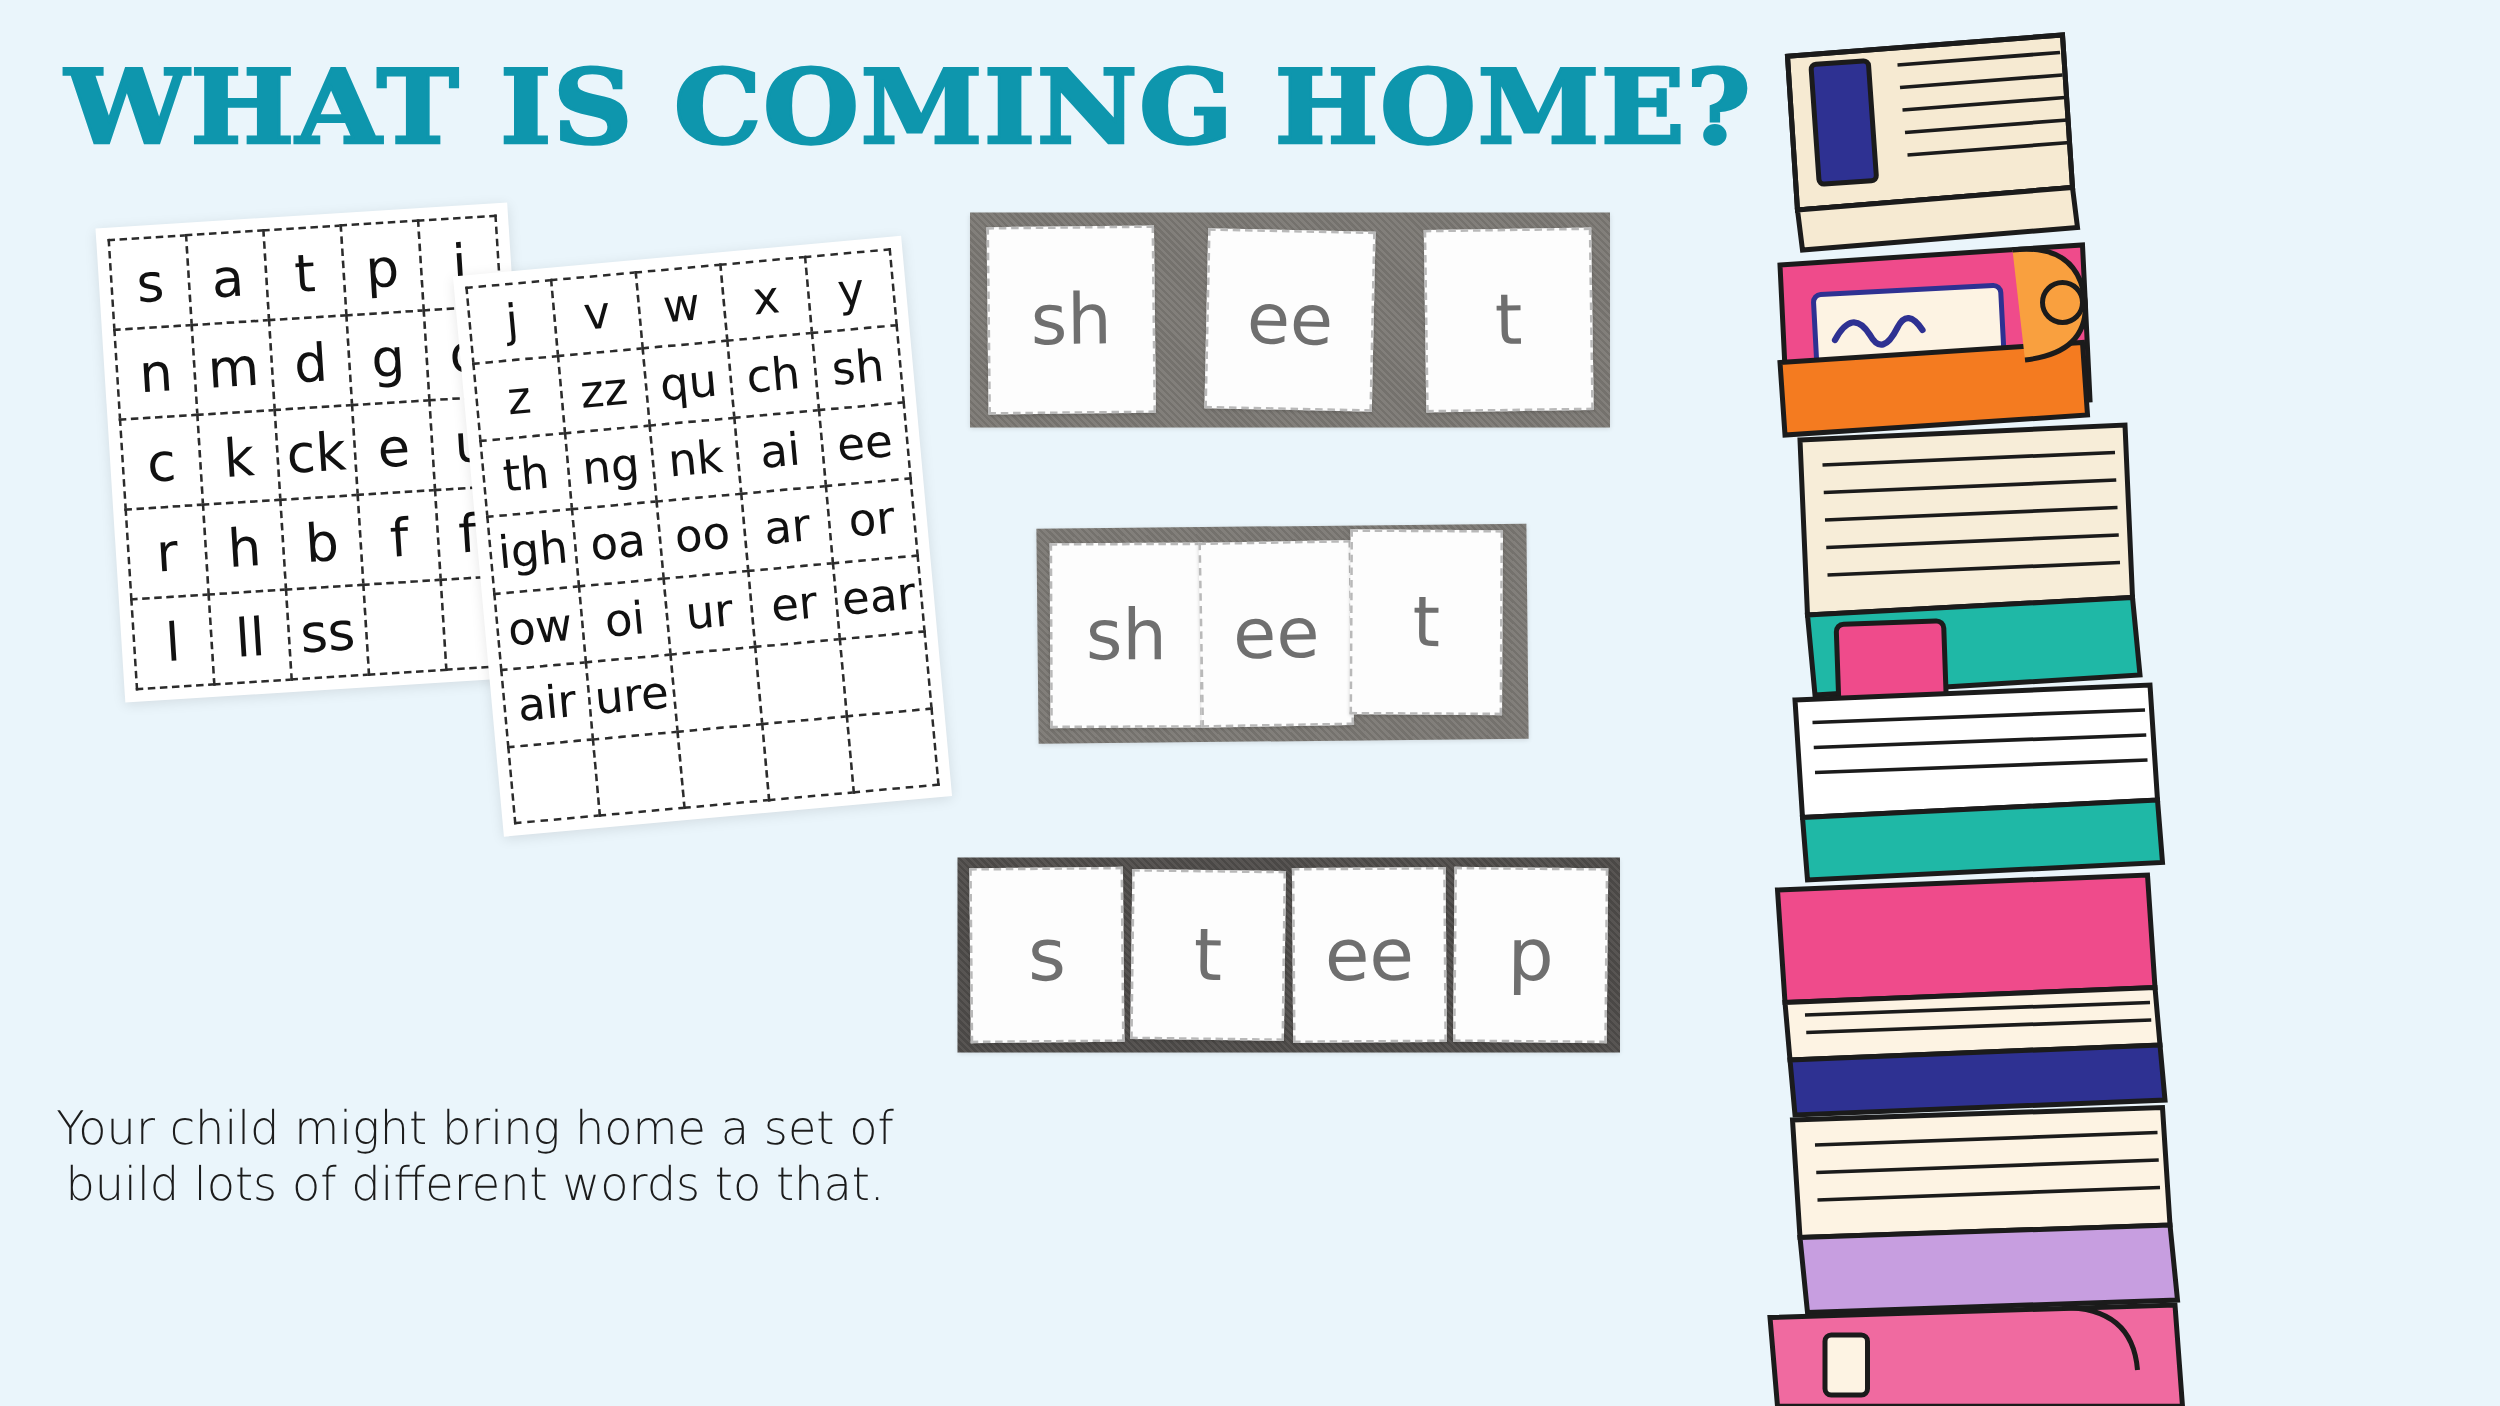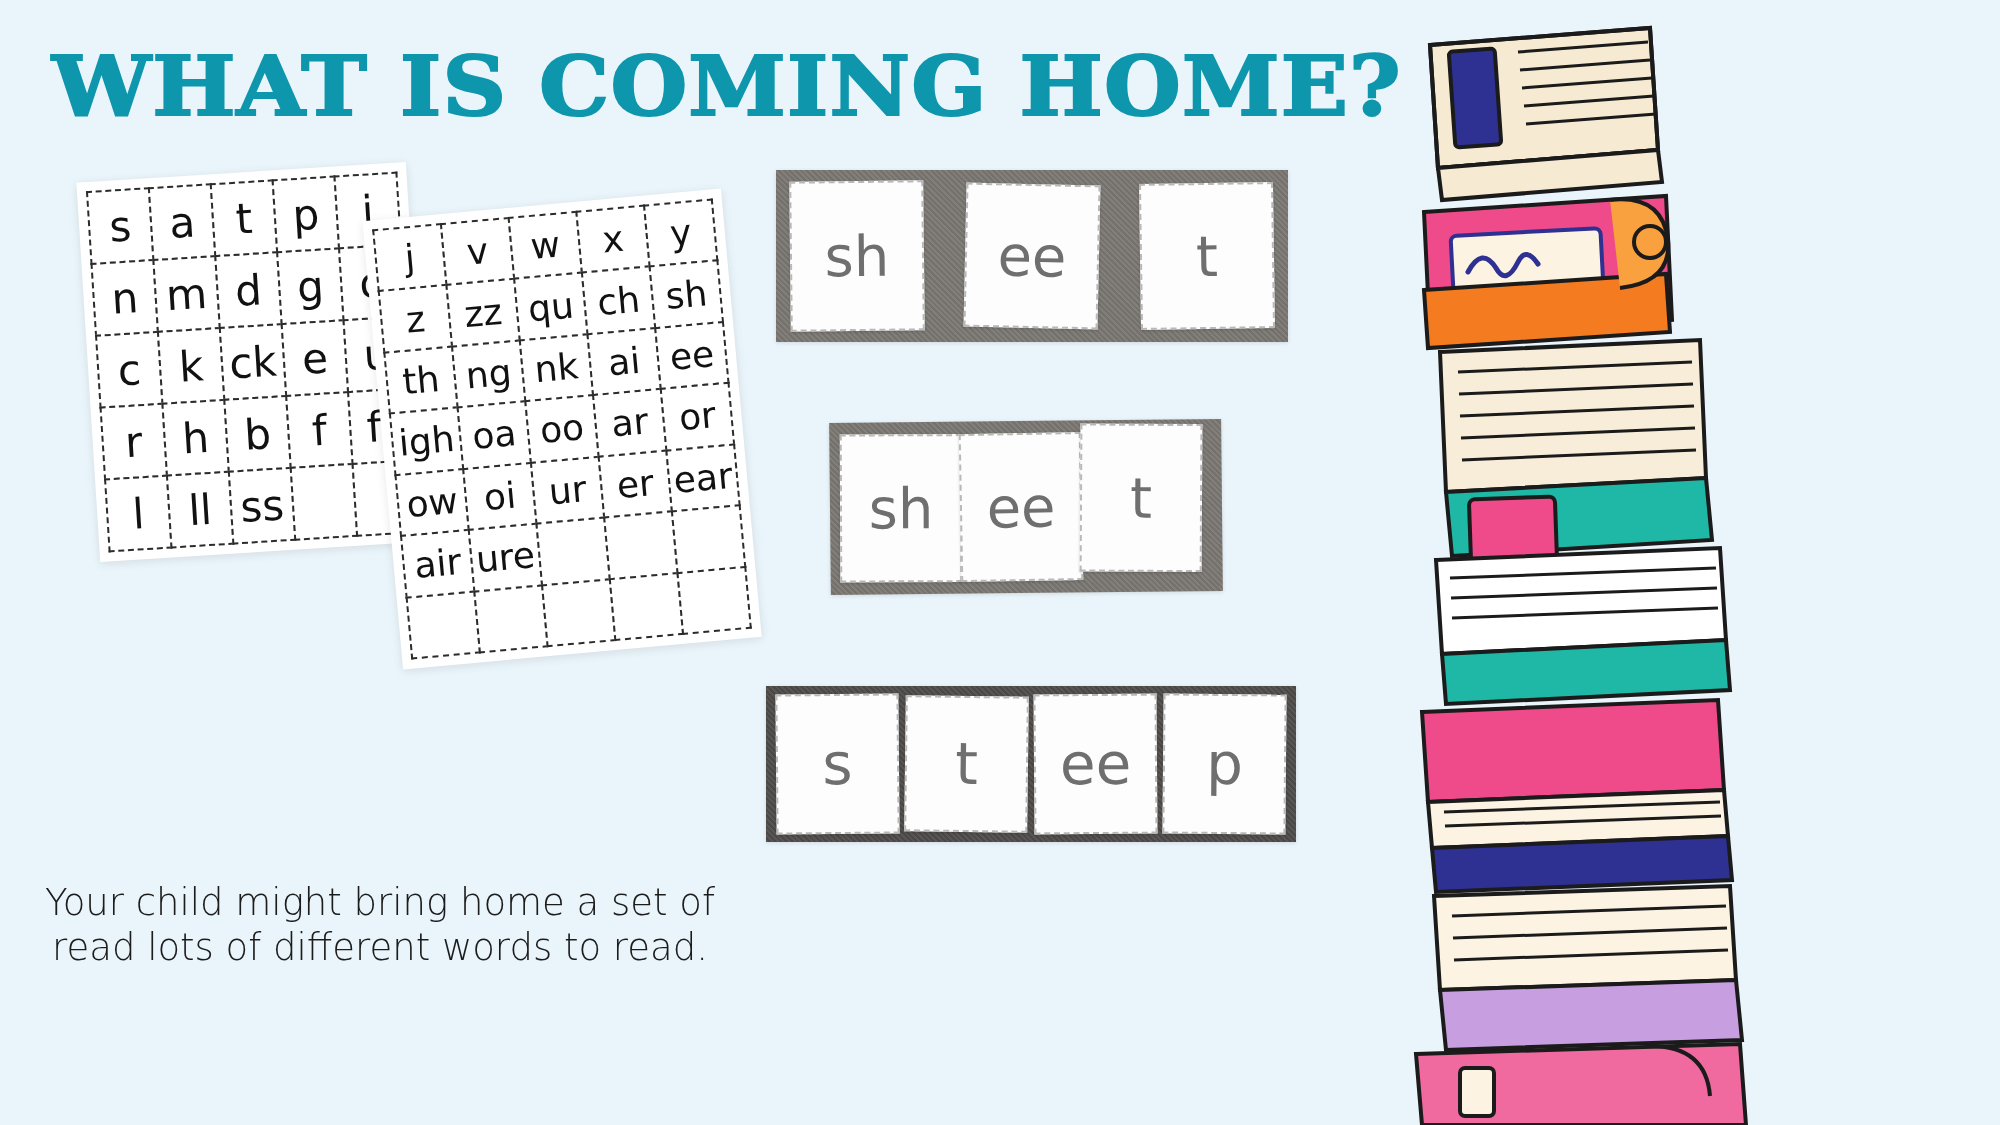--- a/index.html
+++ b/index.html
@@ -253,21 +253,21 @@
 
 <div class="photo" id="photo-step">
   <div class="tile">s</div>
   <div class="tile">t</div>
   <div class="tile">ee</div>
   <div class="tile">p</div>
 </div>
 
 <div id="caption">
   <span class="line">Your child might bring home a set of</span>
-  <span class="line">read lots of different words to read.</span>
+  <span class="line">build lots of different words to that.</span>
 </div>
 
 <div id="book-stack">
   <svg width="600" height="1125" viewBox="0 0 600 1125">
 
     <g>
       <path d="M30 45 L250 28 L258 150 L38 168 Z" fill="#f6ead2" stroke="#1b1b1b" stroke-width="4"></path>
       <path d="M30 45 L250 28 L258 150 L38 168 Z" fill="none" stroke="#1b1b1b" stroke-width="4"></path>
       <rect x="52" y="50" width="46" height="96" rx="4" fill="#2e3192" stroke="#1b1b1b" stroke-width="4" transform="rotate(-4 75 98)"></rect>
       <g stroke="#1b1b1b" stroke-width="3" fill="none">

